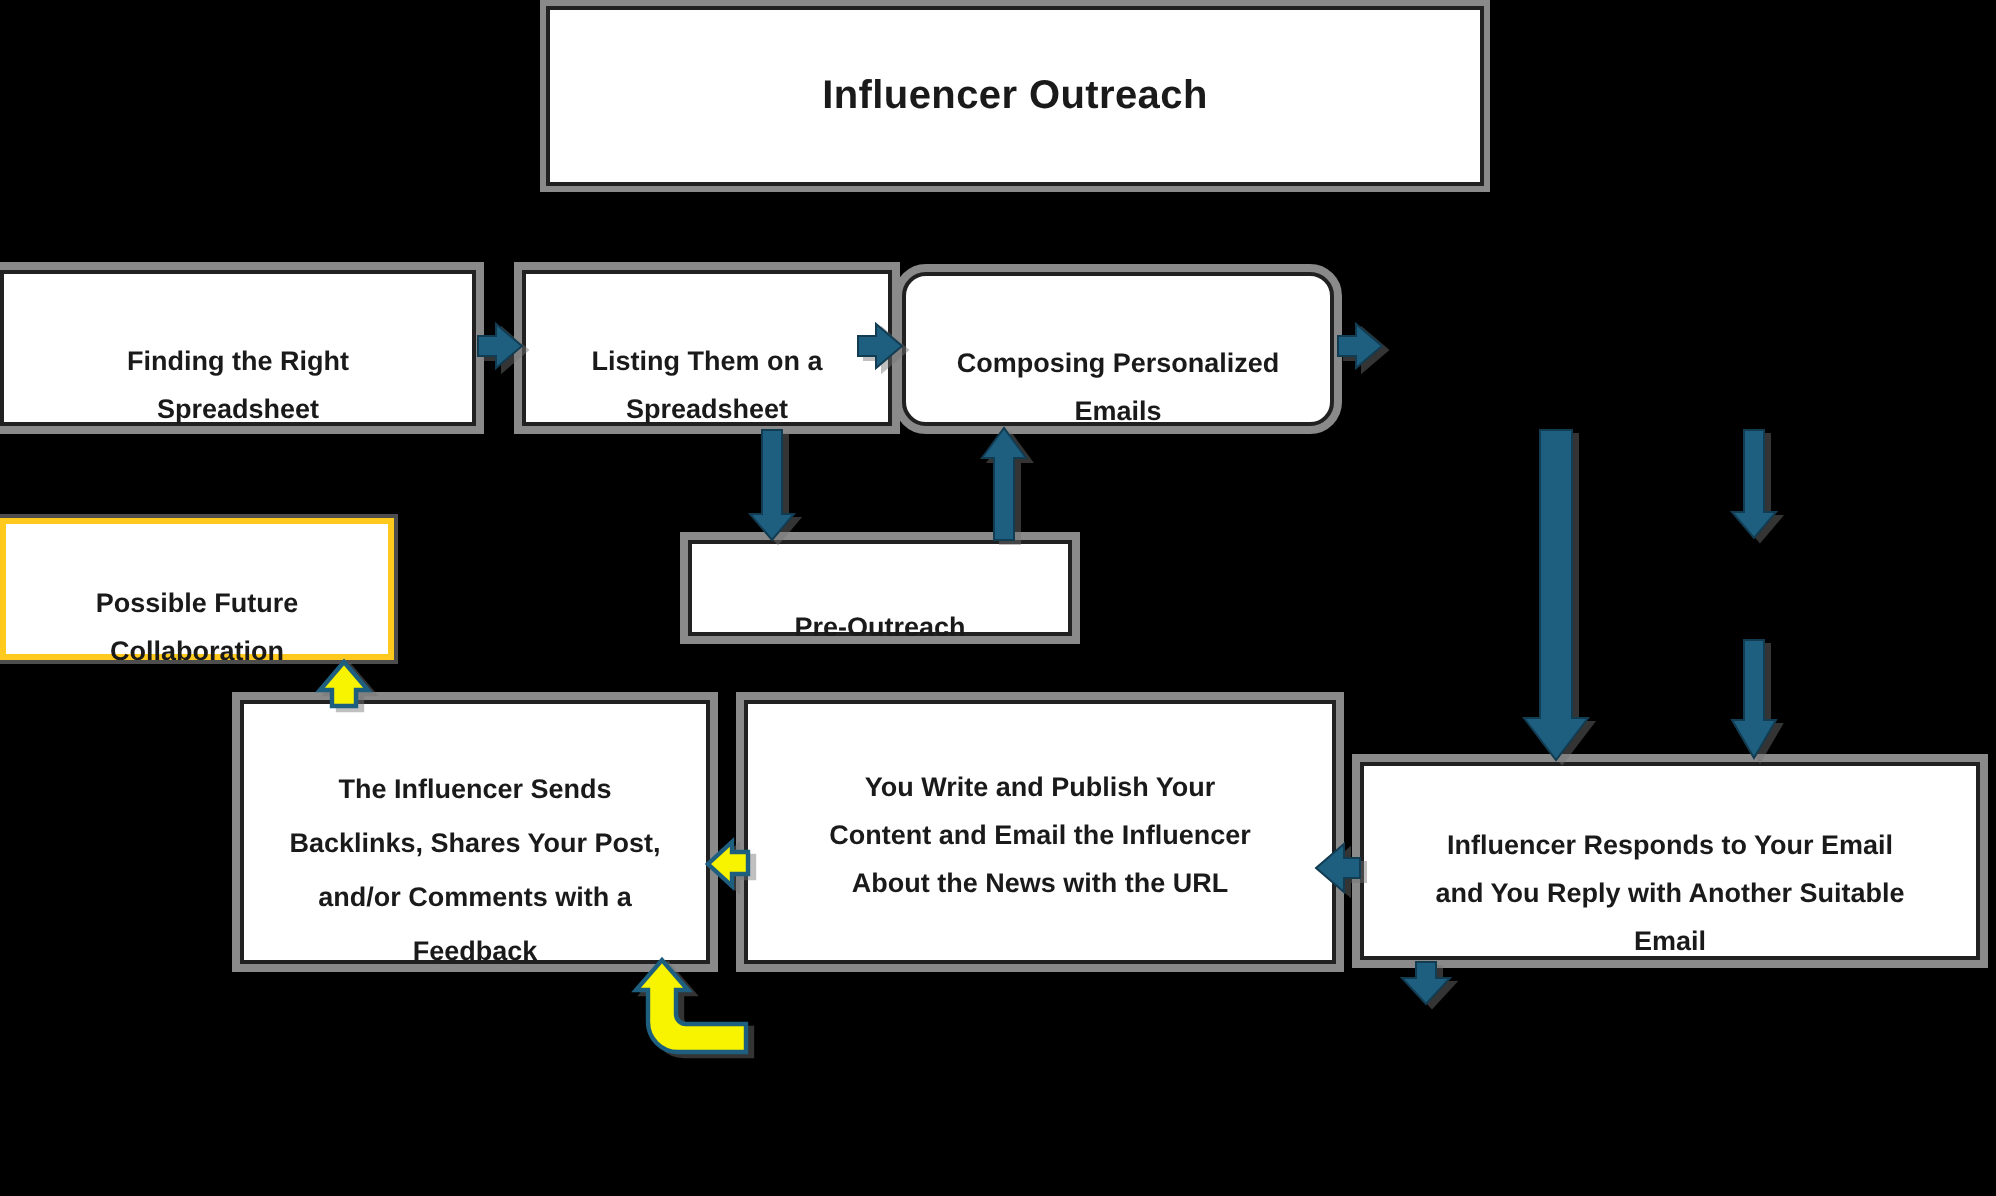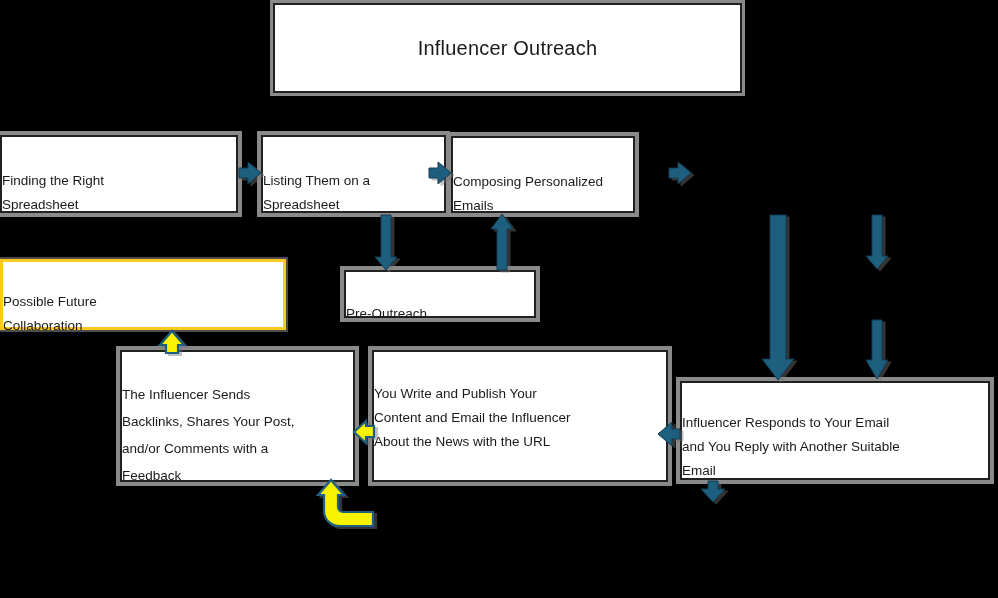--- a/index.html
+++ b/index.html
@@ -3,21 +3,21 @@
 <meta charset="utf-8">
 <style>
   html,body{margin:0;padding:0;background:#000;}
   #stage{
     position:relative;width:998px;height:598px;background:var(--bg,#000);
     overflow:hidden;font-family:"Liberation Sans",sans-serif;
   }
   .node{
     position:absolute;box-sizing:border-box;background:var(--box-bg,#fff);
     border:2px solid var(--box-border,#222);outline:4px solid var(--box-outline,#8a8a8a);
-    color:var(--text,#1a1a1a);font-weight:400;
+    color:var(--text,#1a1a1a);font-weight:700;text-align:center;
     white-space:pre-line;font-size:13.5px;line-height:24px;z-index:1;
   }
   .title-node{
     display:flex;align-items:center;justify-content:center;
     font-size:20px;outline-width:3px;letter-spacing:.2px;
   }
   .gold-node{
     border:3px solid var(--gold,#ffc91e);outline:2px solid #4d4d4d;
   }
   .lh27{line-height:27px;}
@@ -40,32 +40,32 @@
   <div class="node" style="left:0px;top:135px;width:238px;height:78px;padding-top:8px;">
     <span>Finding the Right
 Spreadsheet</span>
   </div>
 
   <div class="node" style="left:261px;top:135px;width:185px;height:78px;padding-top:8px;">
     <span>Listing Them on a
 Spreadsheet</span>
   </div>
 
-  <div class="node" style="left:451px;top:136px;width:184px;height:77px;padding-top:8px;">
+  <div class="node" style="left:451px;top:136px;width:216px;height:77px;padding-top:8px;border-radius:12px;">
     <span>Composing Personalized
 Emails</span>
   </div>
 
 
   <div class="node" style="left:344px;top:270px;width:192px;height:48px;padding-top:6px;">
     <span>Pre-Outreach</span>
   </div>
 
 
-  <div class="node gold-node" style="left:0px;top:259px;width:286px;height:71px;padding-top:4px;">
+  <div class="node gold-node" style="left:0px;top:259px;width:197px;height:71px;padding-top:4px;">
     <span>Possible Future
 Collaboration</span>
   </div>
 
   <div class="node lh27" style="left:120px;top:350px;width:235px;height:132px;padding-top:2px;">
     <span>The Influencer Sends
 Backlinks, Shares Your Post,
 and/or Comments with a
 Feedback</span>
   </div>

